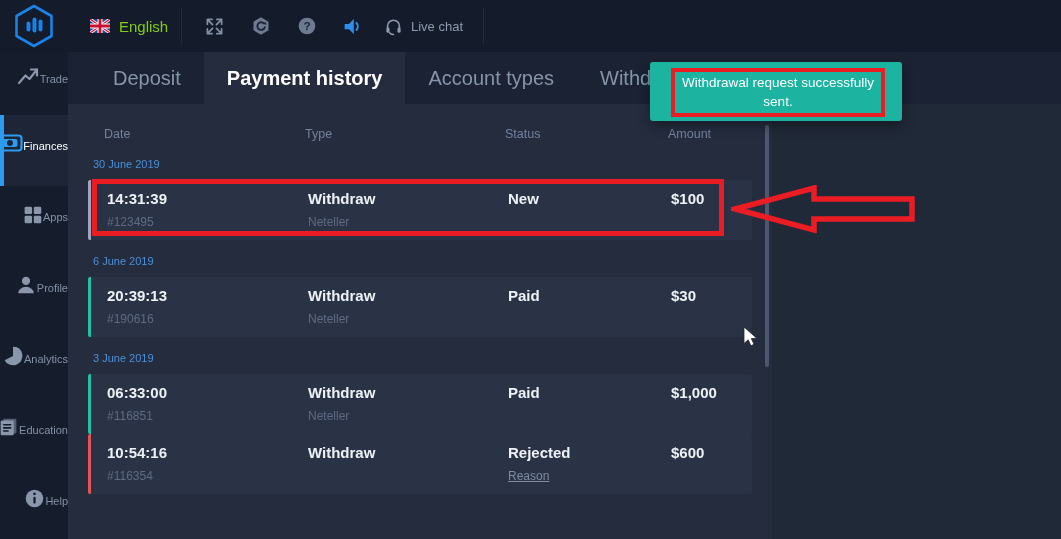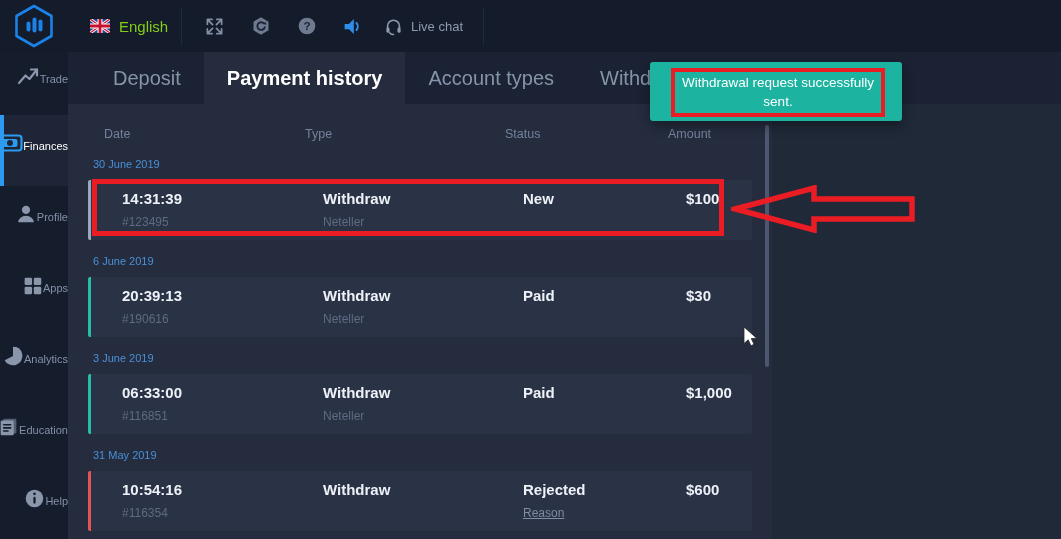--- a/index.html
+++ b/index.html
@@ -34,21 +34,21 @@
   .content{position:absolute;top:104px;left:68px;width:704px;bottom:0;background:#242c3e;overflow:hidden;}
   .rightbg{position:absolute;top:104px;left:772px;right:0;bottom:0;background:#202938;}
   .thead{position:relative;height:16px;margin-top:23px;font-size:12.5px;color:#74829b;}
   .thead span{position:absolute;top:0;}
   .h0{left:36px;} .h1{left:237px;} .h2{left:437px;} .h3{left:600px;}
   .date-label{margin:14px 0 8px 25px;font-size:11px;color:var(--c-date_link,#4a90d8);height:15px;line-height:15px;}
   .prow{position:relative;height:60px;margin:0 20px 0 20px;background:#2a3345;border-left:3px solid #9aa7bd;border-radius:2px;box-sizing:border-box;cursor:pointer;}
   .prow.acc-new{border-left-color:var(--c-accent_new,#9aa7bd);}
   .prow.acc-paid{border-left-color:var(--c-accent_paid,#25bfa5);}
   .prow.acc-rejected{border-left-color:var(--c-accent_rejected,#e25555);}
-  .cell{position:absolute;top:11px;margin-left:15px;}
+  .cell{position:absolute;top:11px;}
   .c-time{left:16px;} .c-type{left:217px;} .c-status{left:417px;} .c-amount{left:580px;}
   .cell .main{font-size:15px;color:#eef2f8;line-height:1.1;}
   .c-time .main,.c-amount .main{font-weight:700;}
   .c-type .main,.c-status .main{font-weight:600;}
   .cell .sub{margin-top:8px;font-size:12px;color:#5e6b83;line-height:1;}
   .cell .sub.link{color:#7e8ba2;text-decoration:underline;}
   
   .scrollbar{position:absolute;left:765px;top:125px;width:4px;height:242px;background:#4d5870;border-radius:2px;z-index:3;cursor:pointer;}
   
   .toast{position:absolute;left:650px;top:62px;width:252px;height:59px;background:var(--c-toast_bg,#1cb3a0);border-radius:3px;z-index:6;box-shadow:0 5px 12px rgba(0,0,0,.35);}
@@ -151,38 +151,38 @@
         <rect x="1.5" y="1.5" width="23" height="15" rx="3" fill="none" stroke="currentColor" stroke-width="2.2"></rect>
         <rect x="5.5" y="5" width="15" height="8" rx="2" fill="currentColor"></rect>
         <circle cx="13" cy="9" r="3" fill="#1d2536"></circle>
       </svg>
     </span>
     <span class="s-label">Finances</span>
   </div>
 
   <div class="side-item">
     <span class="s-icon">
-      <svg width="22" height="22" viewBox="0 0 24 24" fill="currentColor">
-        <circle cx="12" cy="7.5" r="4.5"></circle>
-        <path d="M3.5,21 a8.5,7 0 0 1 17,0 Z"></path>
-      </svg>
-    </span>
-    <span class="s-label">Profile</span>
-  </div>
-
-  <div class="side-item">
-    <span class="s-icon">
       <svg width="21" height="21" viewBox="0 0 24 24" fill="currentColor">
         <rect x="3" y="3" width="8.5" height="8.5" rx="1.5"></rect>
         <rect x="13.5" y="3" width="8.5" height="8.5" rx="1.5"></rect>
         <rect x="3" y="13.5" width="8.5" height="8.5" rx="1.5"></rect>
         <rect x="13.5" y="13.5" width="8.5" height="8.5" rx="1.5"></rect>
       </svg>
     </span>
     <span class="s-label">Apps</span>
+  </div>
+
+  <div class="side-item">
+    <span class="s-icon">
+      <svg width="22" height="22" viewBox="0 0 24 24" fill="currentColor">
+        <circle cx="12" cy="7.5" r="4.5"></circle>
+        <path d="M3.5,21 a8.5,7 0 0 1 17,0 Z"></path>
+      </svg>
+    </span>
+    <span class="s-label">Profile</span>
   </div>
 
   <div class="side-item">
     <span class="s-icon">
       <svg width="22" height="22" viewBox="0 0 24 24" fill="currentColor">
         <path d="M12,12 L12,1.8 A10.2,10.2 0 1 1 2.9,16.5 Z"></path>
         <path d="M14,10 L14,2 A10,10 0 0 1 21.5,8 Z"></path>
       </svg>
     </span>
     <span class="s-label">Analytics</span>
@@ -272,21 +272,20 @@
           </div>
           <div class="cell c-status">
             <div class="main">Paid</div>
           </div>
           <div class="cell c-amount">
             <div class="main">$1,000</div>
           </div>
         </div>
       </div>
       <div>
-        <div class="date-label">31 May 2019</div>
         <div class="prow acc-rejected">
           <div class="cell c-time">
             <div class="main">10:54:16</div>
             <div class="sub">#116354</div>
           </div>
           <div class="cell c-type">
             <div class="main">Withdraw</div>
           </div>
           <div class="cell c-status">
             <div class="main">Rejected</div>

